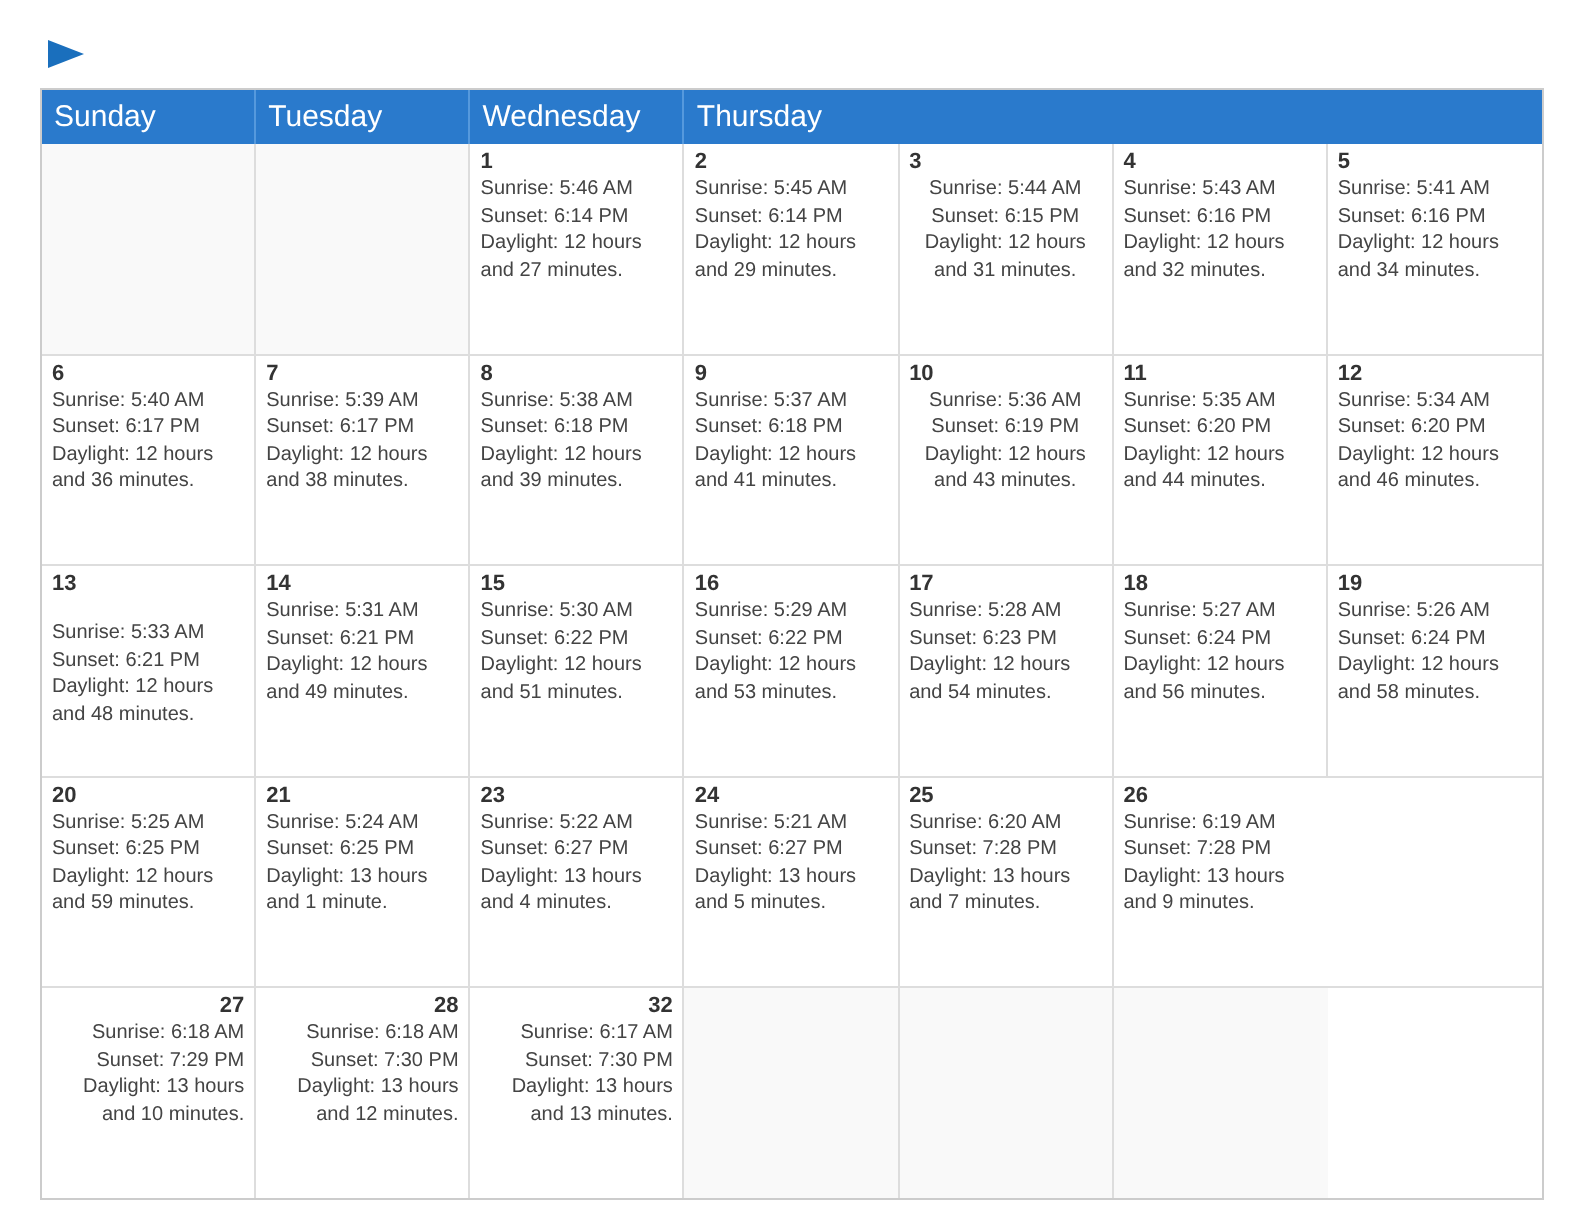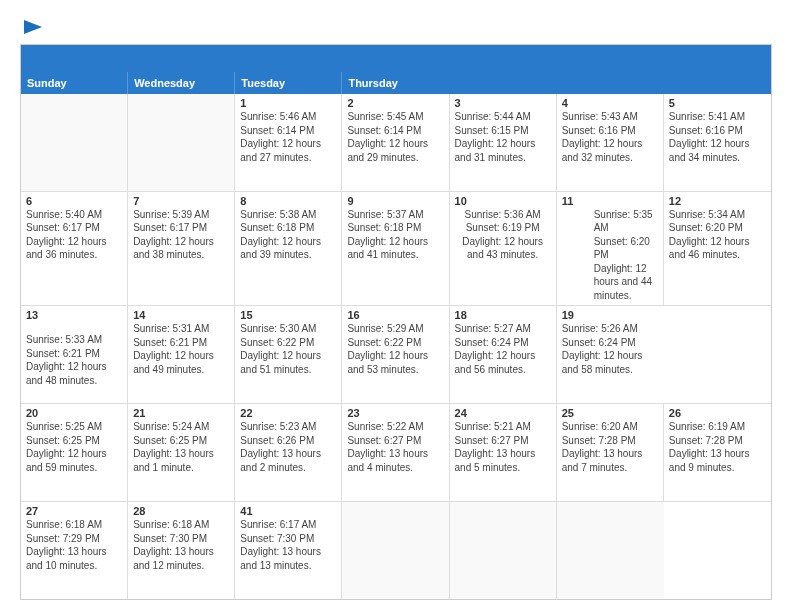--- a/index.html
+++ b/index.html
@@ -59,40 +59,39 @@
       flex-direction: column;
       border: 1px solid #ccc;
     }
     .cal-header {
       display: grid;
       grid-template-columns: repeat(7, 1fr);
       background: #2a7acc;
     }
     .cal-header-cell {
       color: #fff;
-      font-size: 11px;
-      font-weight: bold;
+      font-size: 15px;
+      font-weight: normal;
       padding: 5px 6px;
       border-right: 1px solid #5599dd;
       text-align: left;
-      margin-top: 27px;
     }
     .cal-header-cell:last-child { border-right: none; }
     .cal-body {
       flex: 1;
       display: flex;
       flex-direction: column;
     }
     .cal-row {
       display: grid;
       grid-template-columns: repeat(7, 1fr);
       flex: 1;
       border-bottom: 1px solid #ddd;
     }
-    .cal-row:last-child { border-bottom: none; }
+    .cal-row:last-child { border-bottom: none; text-align: right; }
     .cal-cell {
       border-right: 1px solid #ddd;
       padding: 3px 5px;
       font-size: 9.2px;
       color: #333;
       vertical-align: top;
       min-height: 0;
     }
     .cal-cell:last-child { border-right: none; }
     .cal-cell.empty { background: #f9f9f9; }
@@ -129,43 +128,43 @@
     </div>
     <div class="title-block">
       <div class="month-title"></div>
       <div class="location-title"></div>
     </div>
   </div>
 
   <div class="calendar">
     <div class="cal-header" id="cal-header">
         <div class="cal-header-cell">Sunday</div>
+        <div class="cal-header-cell">Tuesday</div>
         <div class="cal-header-cell">Wednesday</div>
-        <div class="cal-header-cell">Tuesday</div>
         <div class="cal-header-cell">Thursday</div>
       </div>
     <div class="cal-body" id="cal-body">
         <div class="cal-row">
           <div class="cal-cell empty"></div>
           <div class="cal-cell empty"></div>
           <div class="cal-cell">
             <span class="day-num">1</span>
             <div class="cell-text" style="white-space: pre-line;">Sunrise: 5:46 AM
 Sunset: 6:14 PM
 Daylight: 12 hours and 27 minutes.</div>
           </div>
           <div class="cal-cell">
             <span class="day-num">2</span>
             <div class="cell-text" style="white-space: pre-line;">Sunrise: 5:45 AM
 Sunset: 6:14 PM
 Daylight: 12 hours and 29 minutes.</div>
           </div>
           <div class="cal-cell">
             <span class="day-num">3</span>
-            <div class="cell-text" style="white-space: pre-line;">Sunrise: 5:44 AM
+            <div class="cell-text" style="white-space: pre-line; text-align: center;">Sunrise: 5:44 AM
 Sunset: 6:15 PM
 Daylight: 12 hours and 31 minutes.</div>
           </div>
           <div class="cal-cell">
             <span class="day-num">4</span>
             <div class="cell-text" style="white-space: pre-line;">Sunrise: 5:43 AM
 Sunset: 6:16 PM
 Daylight: 12 hours and 32 minutes.</div>
           </div>
           <div class="cal-cell">
@@ -201,21 +200,21 @@
 Daylight: 12 hours and 41 minutes.</div>
           </div>
           <div class="cal-cell">
             <span class="day-num">10</span>
             <div class="cell-text" style="white-space: pre-line; text-align: center;">Sunrise: 5:36 AM
 Sunset: 6:19 PM
 Daylight: 12 hours and 43 minutes.</div>
           </div>
           <div class="cal-cell">
             <span class="day-num">11</span>
-            <div class="cell-text" style="white-space: pre-line; margin-left: 32px;">Sunrise: 5:35 AM
+            <div class="cell-text" style="white-space: pre-line;">Sunrise: 5:35 AM
 Sunset: 6:20 PM
 Daylight: 12 hours and 44 minutes.</div>
           </div>
           <div class="cal-cell">
             <span class="day-num">12</span>
             <div class="cell-text" style="white-space: pre-line;">Sunrise: 5:34 AM
 Sunset: 6:20 PM
 Daylight: 12 hours and 46 minutes.</div>
           </div>
         </div>
@@ -238,20 +237,26 @@
 Sunset: 6:22 PM
 Daylight: 12 hours and 51 minutes.</div>
           </div>
           <div class="cal-cell">
             <span class="day-num">16</span>
             <div class="cell-text" style="white-space: pre-line;">Sunrise: 5:29 AM
 Sunset: 6:22 PM
 Daylight: 12 hours and 53 minutes.</div>
           </div>
           <div class="cal-cell">
+            <span class="day-num">17</span>
+            <div class="cell-text" style="white-space: pre-line;">Sunrise: 5:28 AM
+Sunset: 6:23 PM
+Daylight: 12 hours and 54 minutes.</div>
+          </div>
+          <div class="cal-cell">
             <span class="day-num">18</span>
             <div class="cell-text" style="white-space: pre-line;">Sunrise: 5:27 AM
 Sunset: 6:24 PM
 Daylight: 12 hours and 56 minutes.</div>
           </div>
           <div class="cal-cell">
             <span class="day-num">19</span>
             <div class="cell-text" style="white-space: pre-line;">Sunrise: 5:26 AM
 Sunset: 6:24 PM
 Daylight: 12 hours and 58 minutes.</div>
@@ -264,26 +269,20 @@
 Sunset: 6:25 PM
 Daylight: 12 hours and 59 minutes.</div>
           </div>
           <div class="cal-cell">
             <span class="day-num">21</span>
             <div class="cell-text" style="white-space: pre-line;">Sunrise: 5:24 AM
 Sunset: 6:25 PM
 Daylight: 13 hours and 1 minute.</div>
           </div>
           <div class="cal-cell">
-            <span class="day-num">22</span>
-            <div class="cell-text" style="white-space: pre-line;">Sunrise: 5:23 AM
-Sunset: 6:26 PM
-Daylight: 13 hours and 2 minutes.</div>
-          </div>
-          <div class="cal-cell">
             <span class="day-num">23</span>
             <div class="cell-text" style="white-space: pre-line;">Sunrise: 5:22 AM
 Sunset: 6:27 PM
 Daylight: 13 hours and 4 minutes.</div>
           </div>
           <div class="cal-cell">
             <span class="day-num">24</span>
             <div class="cell-text" style="white-space: pre-line;">Sunrise: 5:21 AM
 Sunset: 6:27 PM
 Daylight: 13 hours and 5 minutes.</div>
@@ -308,21 +307,21 @@
 Sunset: 7:29 PM
 Daylight: 13 hours and 10 minutes.</div>
           </div>
           <div class="cal-cell">
             <span class="day-num">28</span>
             <div class="cell-text" style="white-space: pre-line;">Sunrise: 6:18 AM
 Sunset: 7:30 PM
 Daylight: 13 hours and 12 minutes.</div>
           </div>
           <div class="cal-cell">
-            <span class="day-num">41</span>
+            <span class="day-num">32</span>
             <div class="cell-text" style="white-space: pre-line;">Sunrise: 6:17 AM
 Sunset: 7:30 PM
 Daylight: 13 hours and 13 minutes.</div>
           </div>
           <div class="cal-cell empty"></div>
           <div class="cal-cell empty"></div>
           <div class="cal-cell empty"></div>
         </div>
       </div>
   </div>

